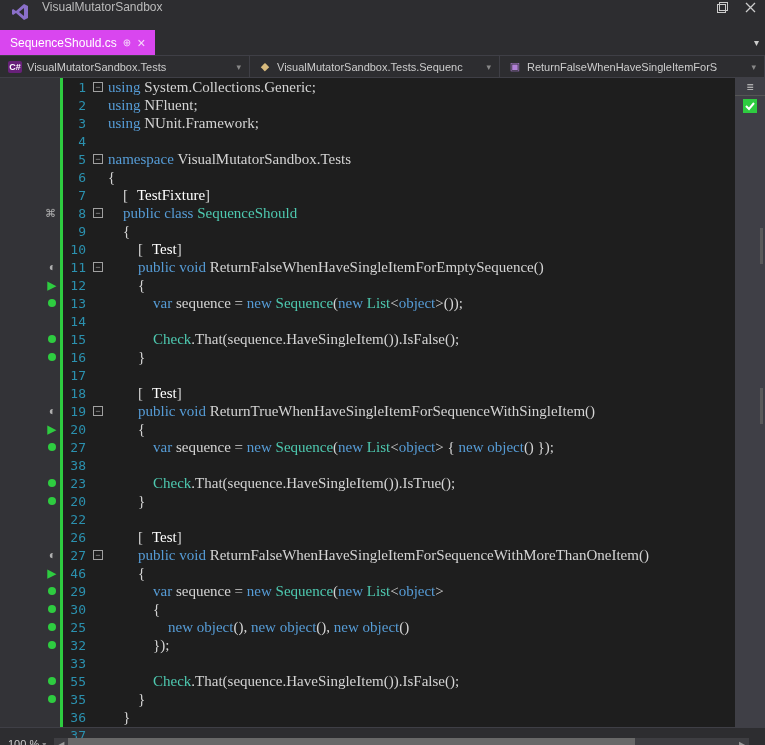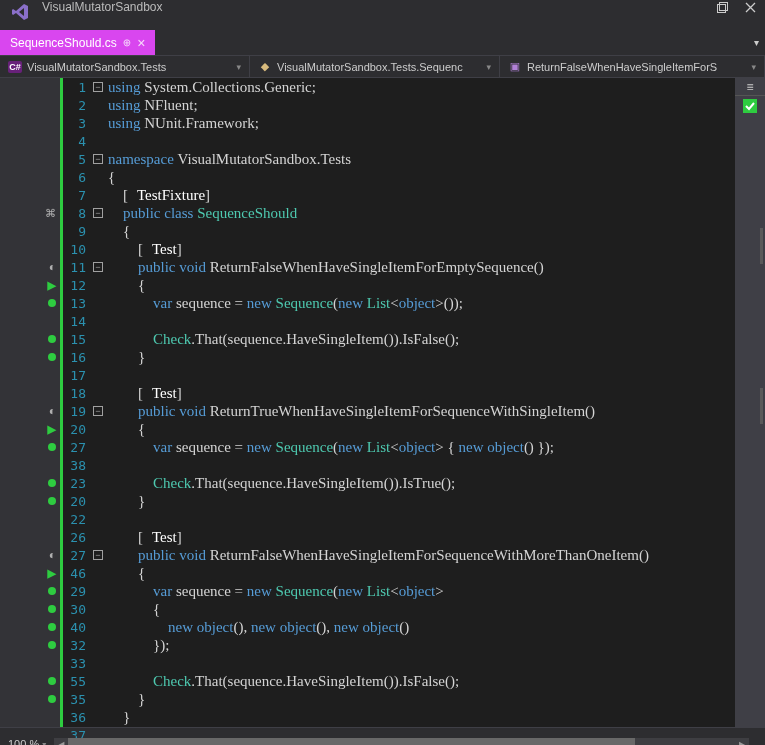--- a/index.html
+++ b/index.html
@@ -298,21 +298,21 @@
       <div class="line-row">27</div>
       <div class="line-row">38</div>
       <div class="line-row">23</div>
       <div class="line-row">20</div>
       <div class="line-row">22</div>
       <div class="line-row">26</div>
       <div class="line-row">27</div>
       <div class="line-row">46</div>
       <div class="line-row">29</div>
       <div class="line-row">30</div>
-      <div class="line-row">40</div>
+      <div class="line-row">25</div>
       <div class="line-row">32</div>
       <div class="line-row">33</div>
       <div class="line-row">55</div>
       <div class="line-row">35</div>
       <div class="line-row">36</div>
       <div class="line-row">37</div>
     </div>
   <div class="gutter-fold" id="gutter-fold">
       <div class="line-row">
         <div class="fold-box">−</div>

